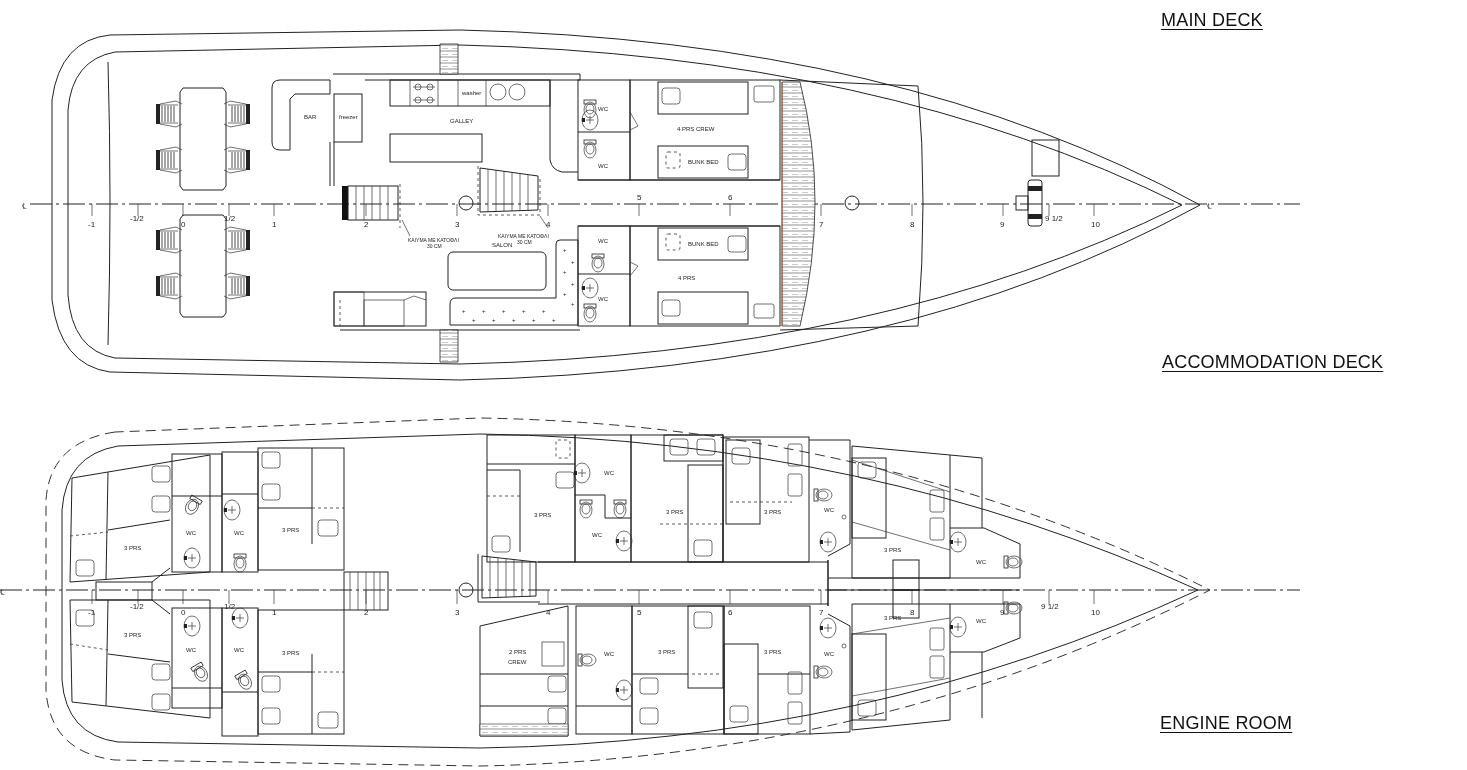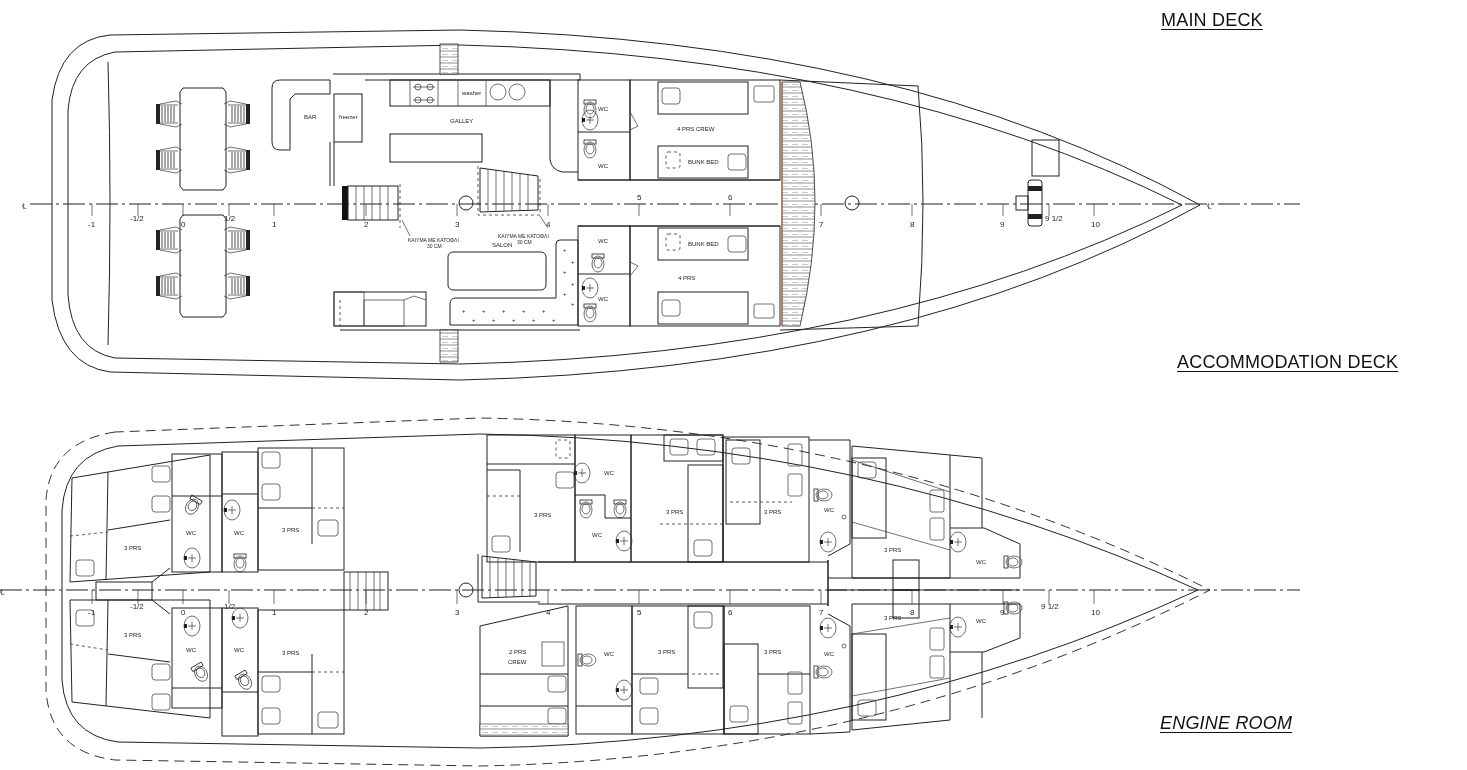--- a/index.html
+++ b/index.html
@@ -13,22 +13,22 @@
   .dash { stroke: #333; stroke-width: 1; fill: none; stroke-dasharray: 10 6; }
   .dot { stroke: #333; stroke-width: 0.8; fill: none; stroke-dasharray: 3 3; }
   .cl { stroke: #222; stroke-width: 1; fill: none; stroke-dasharray: 22 4 3 4; }
   .lbl { font-size: 6px; }
   .tick { font-size: 8px; }
 </style>
 </head>
 <body>
 
 <div class="title" style="left:1161px; top:10px;">MAIN DECK</div>
-<div class="title" style="left:1162px; top:352px;margin-left:15px;">ACCOMMODATION DECK</div>
-<div class="title" style="left:1160px; top:713px;font-style:italic;">ENGINE ROOM</div>
+<div class="title" style="left:1162px; top:352px;">ACCOMMODATION DECK</div>
+<div class="title" style="left:1160px; top:713px;">ENGINE ROOM</div>
 
 <svg width="1467" height="770" viewBox="0 0 1467 770" xmlns="http://www.w3.org/2000/svg">
   <defs>
     <pattern id="brick" width="10" height="6" patternUnits="userSpaceOnUse">
       <rect width="10" height="6" fill="#fff"></rect>
       <line x1="0" y1="3" x2="10" y2="3" stroke="#444" stroke-width="0.6"></line>
       <line x1="2" y1="0" x2="8" y2="0" stroke="#444" stroke-width="0.6"></line>
     </pattern>
     <g id="chair">
       <rect x="0" y="0" width="4" height="20" fill="#222"></rect>

